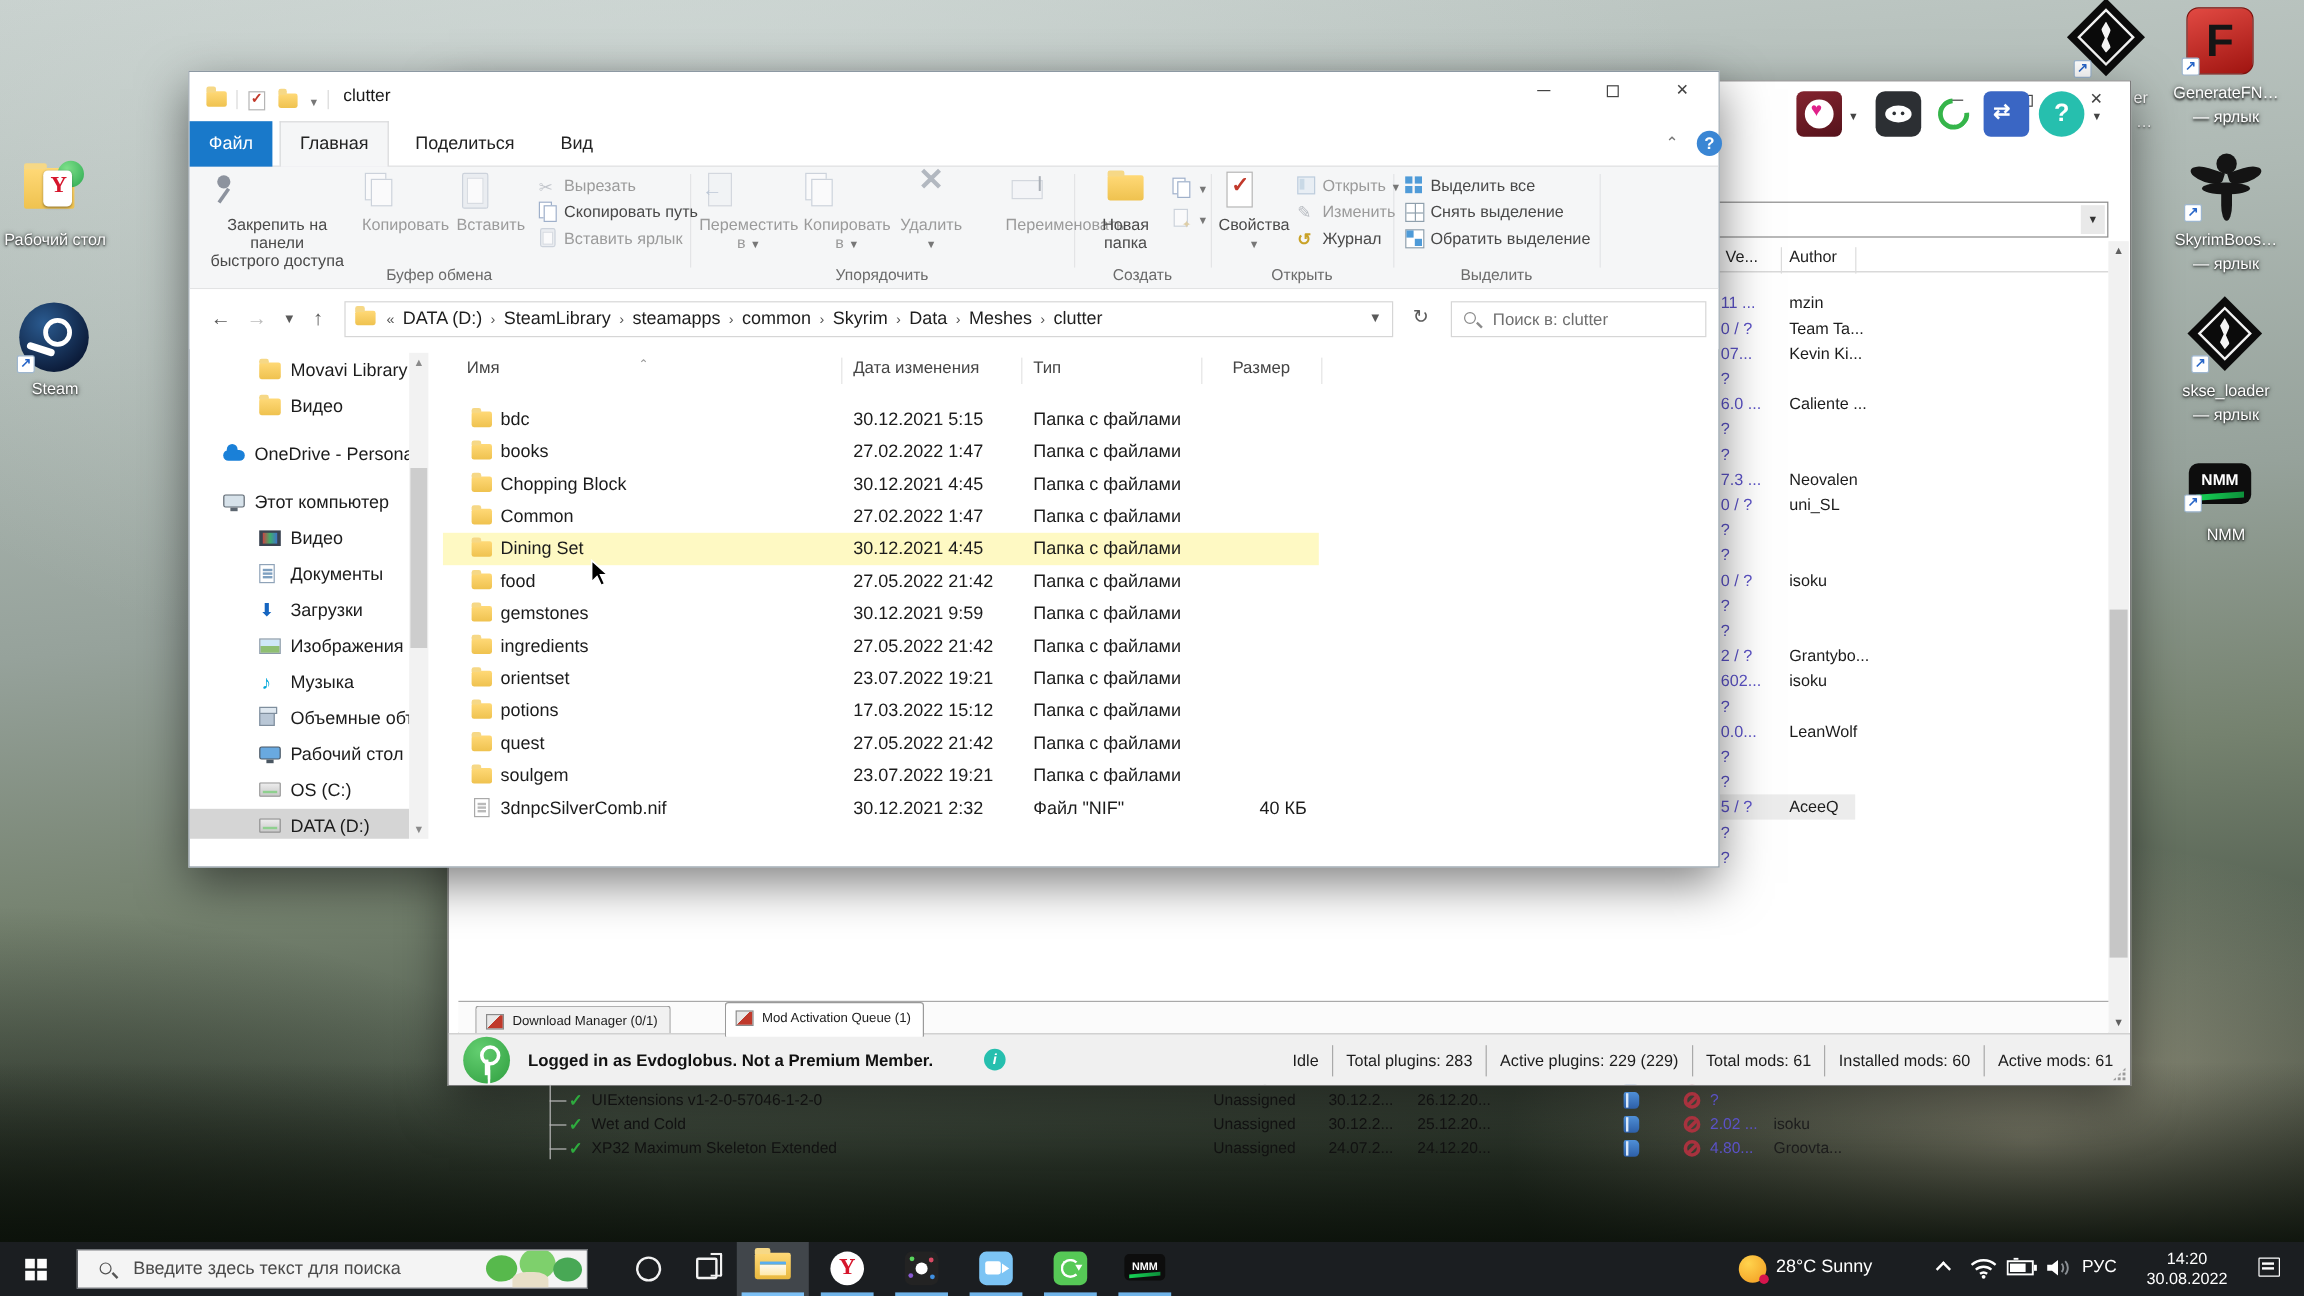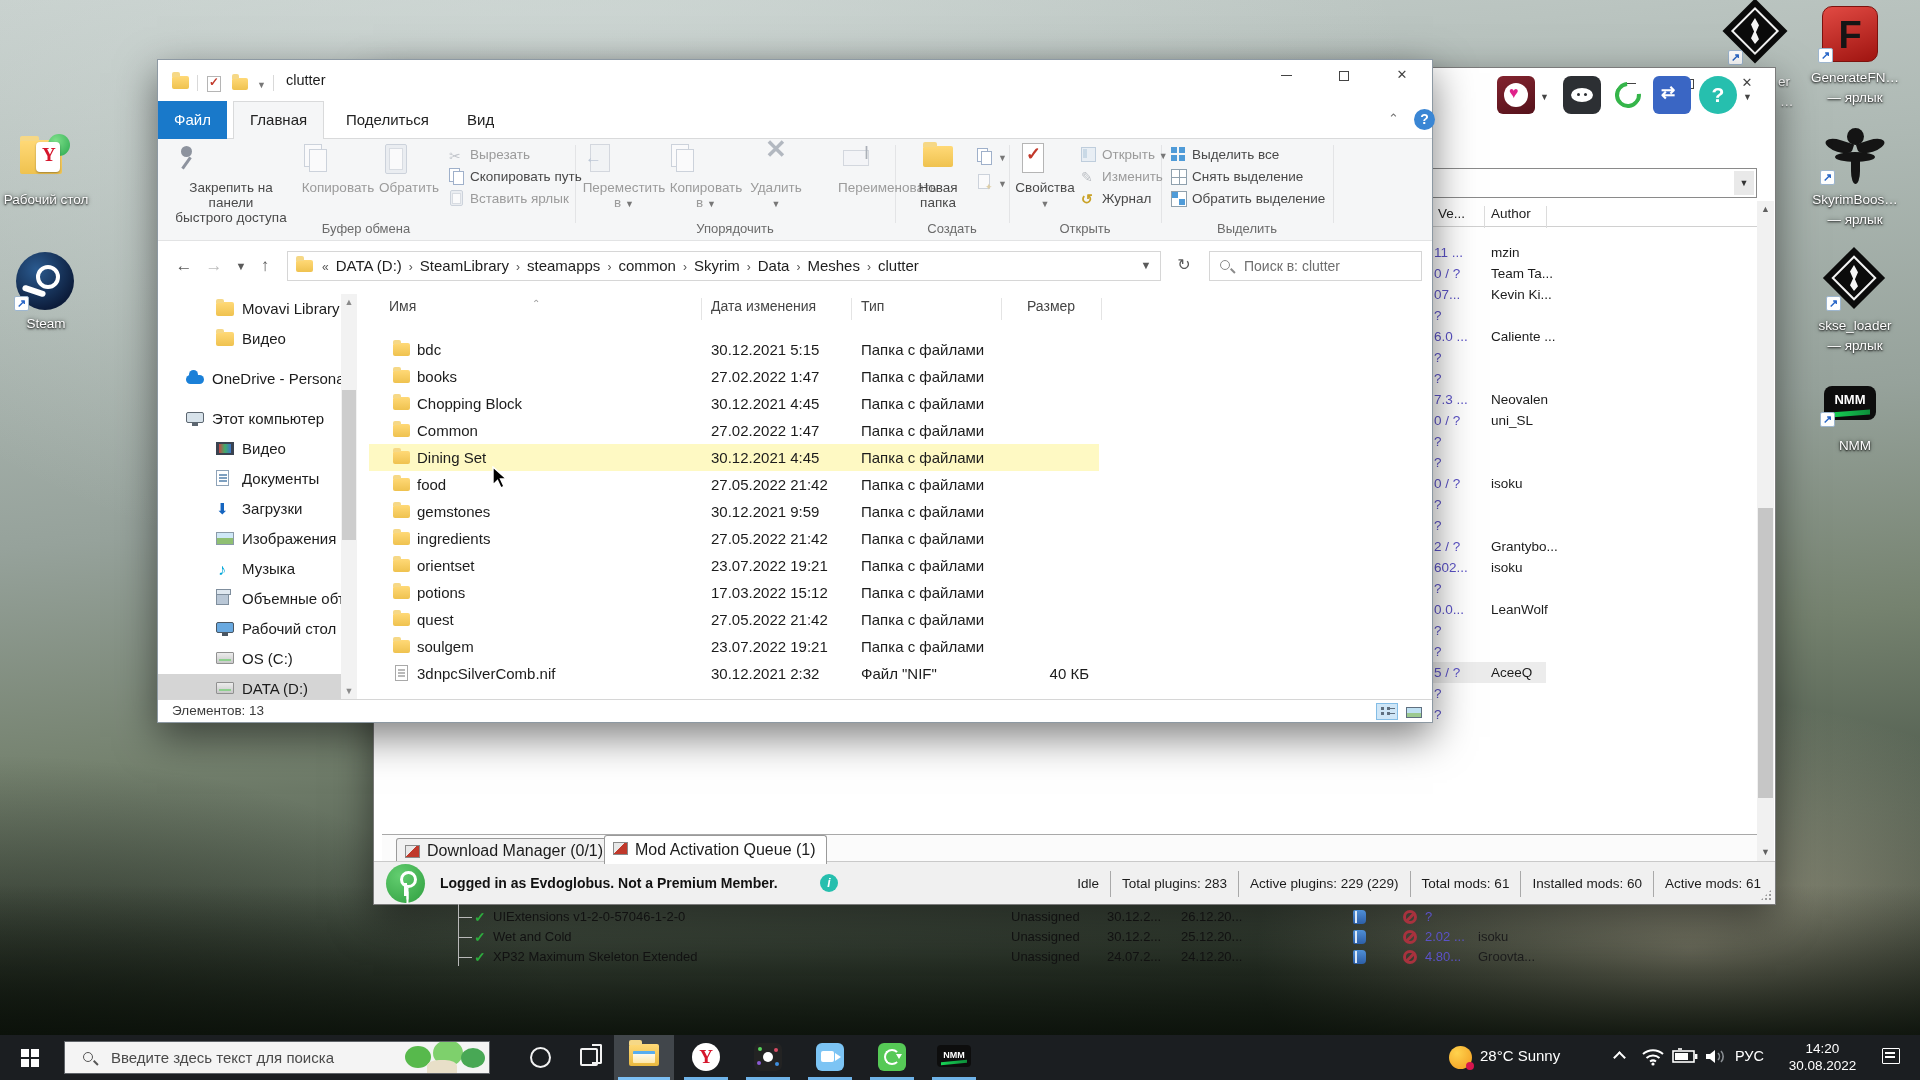--- a/index.html
+++ b/index.html
@@ -212,21 +212,21 @@
   .mrow .d1{position:absolute;left:725px}
   .mrow .d2{position:absolute;left:799px}
   .mrow .book{position:absolute;left:971px;top:3px;width:13px;height:14px;background:linear-gradient(180deg,#4f8fd6,#2d5fa8);border-radius:2px 4px 4px 2px}
   .mrow .book:before{content:"";position:absolute;left:2px;top:1px;width:2px;height:12px;background:#dce9f8}
   .noent{position:absolute;left:1021px;top:3px;width:14px;height:14px;border:3px solid #a8323e;border-radius:50%}
   .noent:before{content:"";position:absolute;left:-1px;top:3px;width:10px;height:2.5px;background:#a8323e;transform:rotate(-45deg)}
   .mrow .mv{position:absolute;left:1043px;color:#5b52c7;white-space:nowrap}
   .mrow .ma{position:absolute;left:1096px;color:#1c1c1c;white-space:nowrap}
   #ntabs{position:absolute;left:8px;right:18px;top:766px;height:29px;background:#fbfbfb;border-top:1px solid #a9a9a9}
   .ntab{position:absolute;top:3px;height:26px;background:#f1f1f1;border:1px solid #9a9a9a;border-bottom:none;border-radius:3px 3px 0 0;
-    font-size:16px;color:#1c1c1c;line-height:24px;padding:0 10px 0 30px}
+    font-size:11px;color:#1c1c1c;line-height:24px;padding:0 10px 0 30px}
   .ntab[data-active="true"]{background:#fff;top:0;height:29px;line-height:27px;z-index:2}
   .ntab .tic{position:absolute;left:8px;top:6px;width:15px;height:13px;background:linear-gradient(135deg,#e8e8e8 45%,#c0392b 45%);border:1px solid #8a8a8a}
   #nstatus{position:absolute;left:0;bottom:0;width:100%;height:43px;background:#f0f0f0;border-top:1px solid #c9c9c9}
   .keyb{position:absolute;left:12px;top:2px;width:39px;height:39px;border-radius:50%;background:radial-gradient(circle at 35% 30%,#63ce70,#2f9e3f)}
   .keyb:before{content:"";position:absolute;left:14px;top:7px;width:11px;height:11px;border:3px solid #fff;border-radius:50%}
   .keyb:after{content:"";position:absolute;left:18px;top:19px;width:3px;height:13px;background:#fff;box-shadow:2px 8px 0 -0.5px #fff,2px 4px 0 -0.5px #fff}
   #login{position:absolute;left:66px;top:13px;font-size:14px;font-weight:bold;color:#111}
   .infoc{position:absolute;top:12px;width:18px;height:18px;border-radius:50%;background:#26bfae;color:#fff;font-size:12px;font-weight:bold;text-align:center;line-height:18px;font-style:italic}
   #nstats{position:absolute;right:14px;top:0;height:43px;display:flex;align-items:center;gap:11px;font-size:13.5px;color:#1c1c1c}
   #nstats .vsep{width:1px;height:26px;background:#a9a9a9}
@@ -641,21 +641,21 @@
       <div class="rbig" style="left:10px;width:126px">
         <span class="ric pin"></span>
         <span>Закрепить на панели</span><br><span>быстрого доступа</span>
       </div>
       <div class="rbig" data-dis="1" style="left:142px;width:76px">
         <span class="ric pages"></span>
         <span>Копировать</span>
       </div>
       <div class="rbig" data-dis="1" style="left:220px;width:62px">
         <span class="ric clipb"></span>
-        <span>Обратить</span>
+        <span>Вставить</span>
       </div>
       <div class="rsm" data-dis="1" style="left:290px;top:5px">
         <span class="ric scis"></span><span>Вырезать</span>
       </div>
       <div class="rsm" style="left:290px;top:27px">
         <span class="ric pages sm"></span><span>Скопировать путь</span>
       </div>
       <div class="rsm" data-dis="1" style="left:290px;top:49px">
         <span class="ric clipb sm"></span><span>Вставить ярлык</span>
       </div>
@@ -925,25 +925,20 @@
           <div class="frow" data-hl="false">
             <span class="fic" data-icon="nif"></span>
             <span class="nm">3dnpcSilverComb.nif</span>
             <span class="dt">30.12.2021 2:32</span>
             <span class="tp">Файл "NIF"</span>
             <span class="sz">40 КБ</span>
           </div>
         </div>
     </div>
 
-    <div id="estatus">
-      <span class="txt">Элементов: 13</span>
-      <span class="vtog lines" data-on="true" style="right:34px"></span>
-      <span class="vtog thumbx" style="right:8px"></span>
-    </div>
   </div>
 
   <div id="taskbar">
     <div id="start">
         <span class="wl"></span>
       </div>
     <div id="tsearch">
       <span class="mag"></span>
       <span class="ph">Введите здесь текст для поиска</span>
       <span class="tsart">

